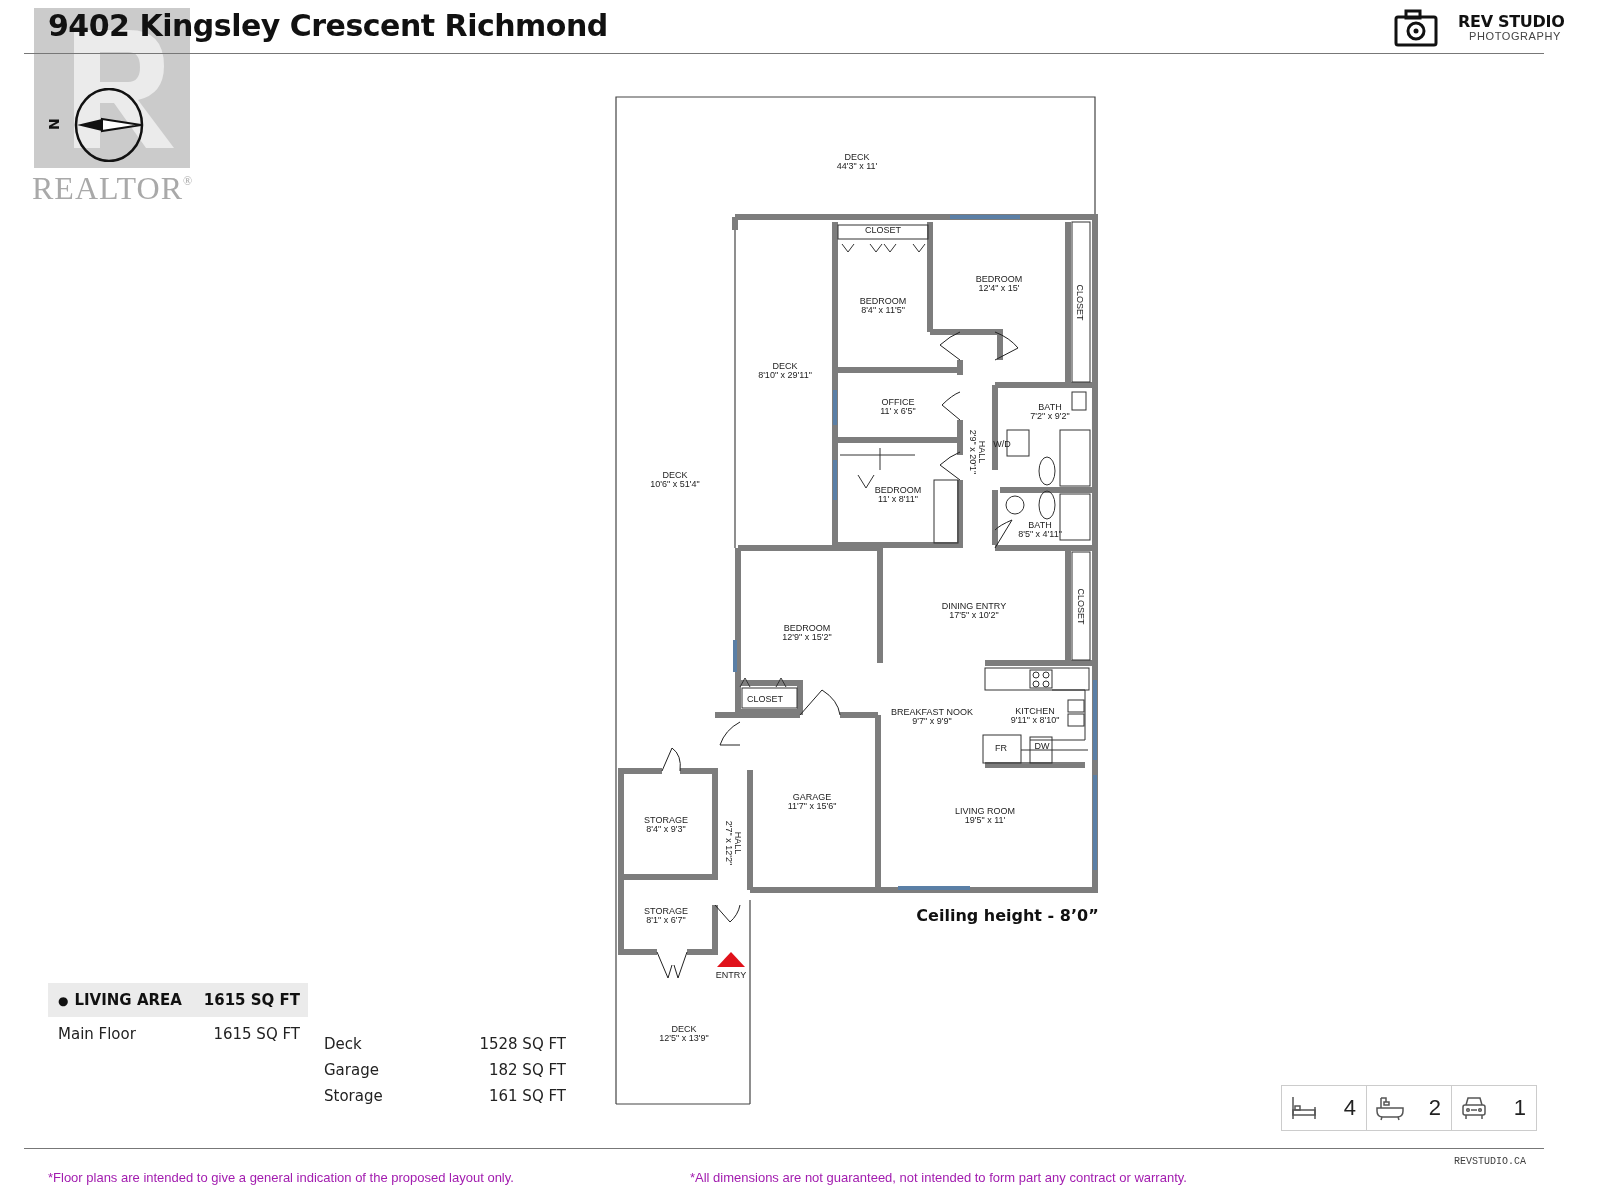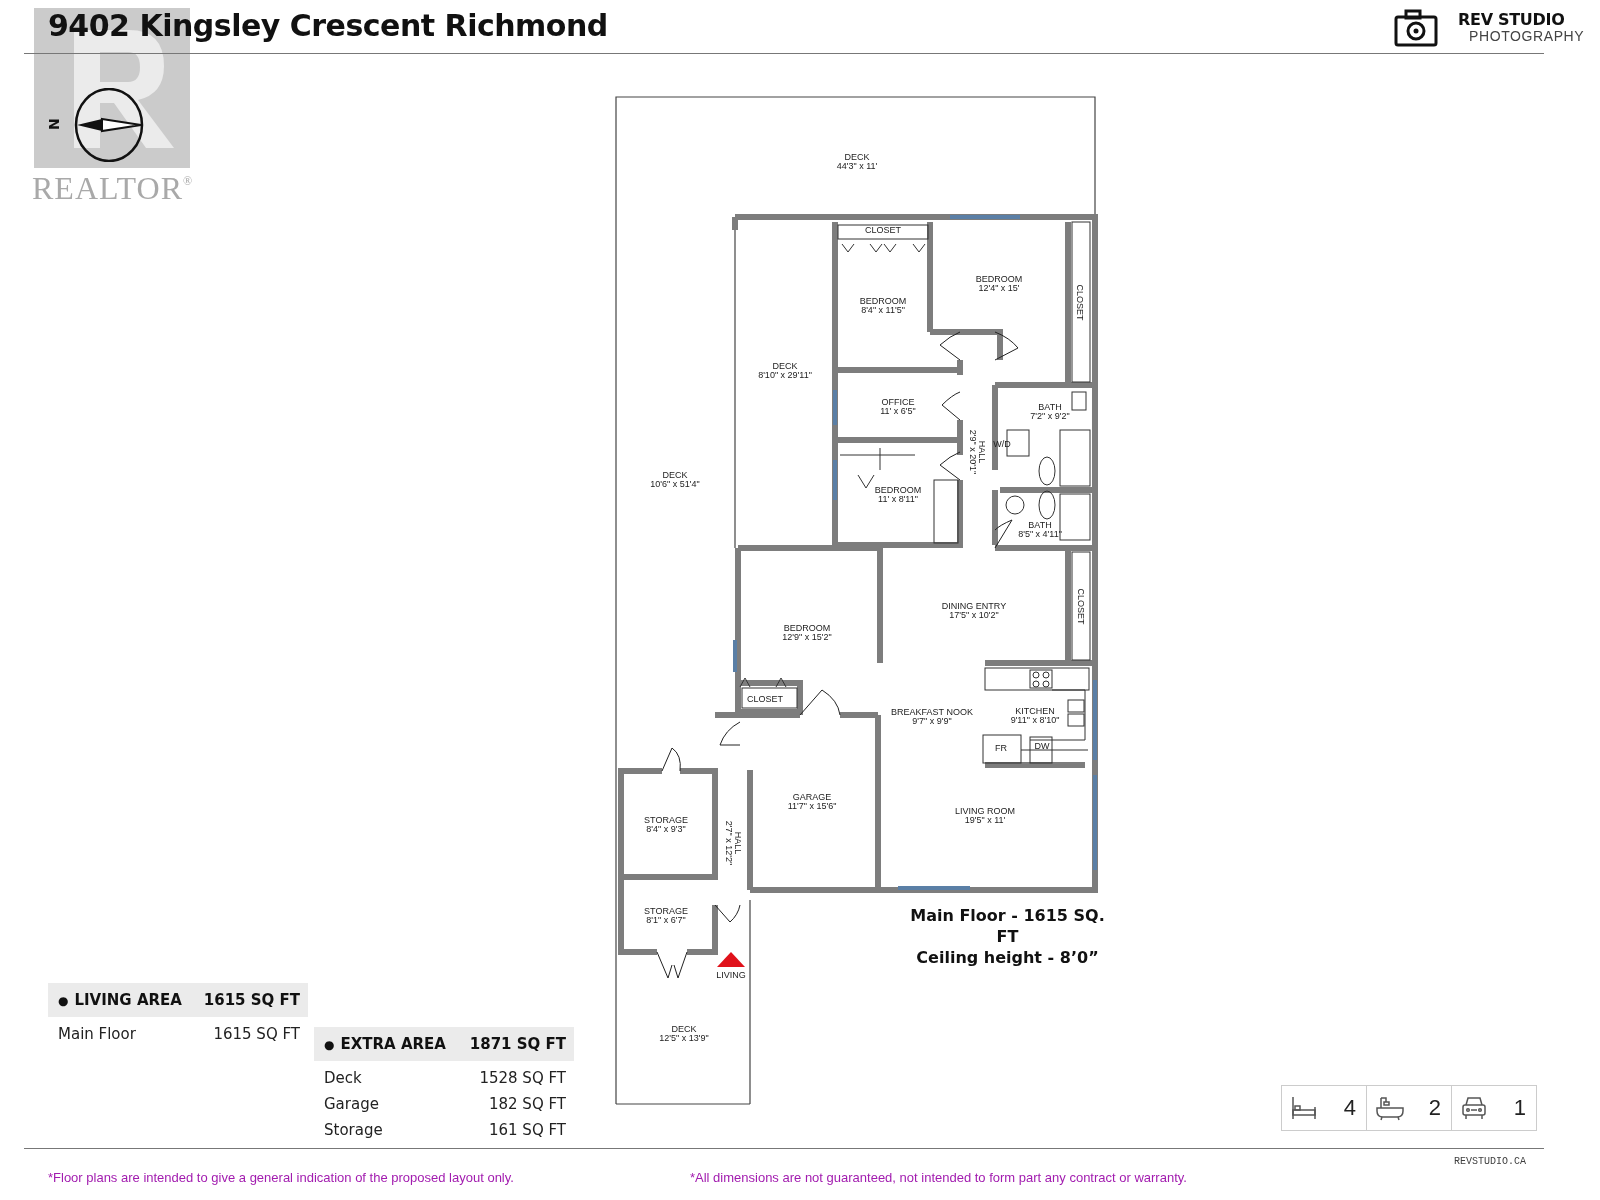--- a/index.html
+++ b/index.html
@@ -8,21 +8,21 @@
   
   .title{left:48px;top:8px;font-family:"DejaVu Sans",sans-serif;font-weight:bold;font-size:30px;letter-spacing:-0.5px;color:#111;white-space:nowrap;}
   .hr-top{left:24px;top:53px;width:1520px;height:1px;background:#777;}
   .hr-bot{left:24px;top:1148px;width:1520px;height:1px;background:#777;}
   .realtor-block{left:34px;top:8px;width:156px;height:160px;background:#c9c9c9;opacity:.9;}
   .realtor-text{left:32px;top:170px;font-size:32px;color:#a9a9a9;letter-spacing:1px;font-family:Liberation Serif, serif;}
   .realtor-text sup{font-size:12px;vertical-align:top;position:relative;top:4px;}
   .compass{left:44px;top:88px;width:110px;height:74px;}
   .brand{left:1394px;top:8px;height:40px;display:flex;align-items:center;gap:20px;}
   .brand-name{font-family:"DejaVu Sans",sans-serif;font-weight:bold;font-size:16px;line-height:16px;color:#111;letter-spacing:-0.3px;}
-  .brand-sub{font-family:"Liberation Sans",sans-serif;font-size:14px;color:#444;letter-spacing:.6px;padding-left:11px;}
+  .brand-sub{font-family:"Liberation Sans",sans-serif;font-size:11px;color:#444;letter-spacing:.6px;padding-left:11px;}
   
   .plan{left:600px;top:90px;width:520px;height:1030px;}
   .room-label{position:absolute;font-family:"Liberation Sans",sans-serif;font-size:9px;text-align:center;line-height:9px;color:#222;white-space:nowrap;transform:translateX(-50%);}
   .room-label.rot{transform:translateX(-50%) rotate(90deg);}
   .caption{left:910px;top:905px;font-family:"DejaVu Sans",sans-serif;font-weight:bold;font-size:16px;line-height:21px;text-align:center;width:195px;color:#111;}
   
   .tbl{position:absolute;font-family:"DejaVu Sans",sans-serif;}
   .tbl-head{display:flex;justify-content:space-between;align-items:center;background:#ebebeb;height:34px;padding:0 8px 0 10px;font-weight:bold;font-size:15px;}
   .tbl-head .bullet{font-size:12px;margin-right:6px;}
   .tbl-row{display:flex;justify-content:space-between;padding:0 8px 0 10px;font-size:15px;height:26px;line-height:26px;color:#222;}
@@ -270,49 +270,44 @@
     </div>
   <div class="room-label" style="left:385px;top:717px;">
       <div>LIVING ROOM</div>
       <div>19'5" x 11'</div>
     </div>
   <div class="room-label" style="left:66px;top:817px;">
       <div>STORAGE</div>
       <div>8'1" x 6'7"</div>
     </div>
   <div class="room-label" style="left:131px;top:881px;">
-      <div>LIVING</div>
+      <div>ENTRY</div>
     </div>
   <div class="room-label" style="left:84px;top:935px;">
       <div>DECK</div>
       <div>12'5" x 13'9"</div>
     </div>
 </div>
 
 <div class="abs caption">
-  <div>Main Floor - 1615 SQ. FT</div>
   <div>Ceiling height - 8’0”</div>
 </div>
 
 <div class="tbl" style="left:48px;top:983px;width:260px;">
   <div class="tbl-head">
     <span><span class="bullet">●</span><span>LIVING AREA</span></span>
     <span>1615 SQ FT</span>
   </div>
   <div class="tbl-row" style="margin-top:4px;">
     <span>Main Floor</span>
       <span>1615 SQ FT</span>
   </div>
 </div>
 
 <div class="tbl" style="left:314px;top:1027px;width:260px;">
-  <div class="tbl-head">
-    <span><span class="bullet">●</span><span>EXTRA AREA</span></span>
-    <span>1871 SQ FT</span>
-  </div>
   <div class="tbl-row" style="margin-top:4px;">
     <span>Deck</span>
       <span>1528 SQ FT</span>
   </div>
   <div class="tbl-row">
     <span>Garage</span>
       <span>182 SQ FT</span>
   </div>
   <div class="tbl-row">
     <span>Storage</span>

